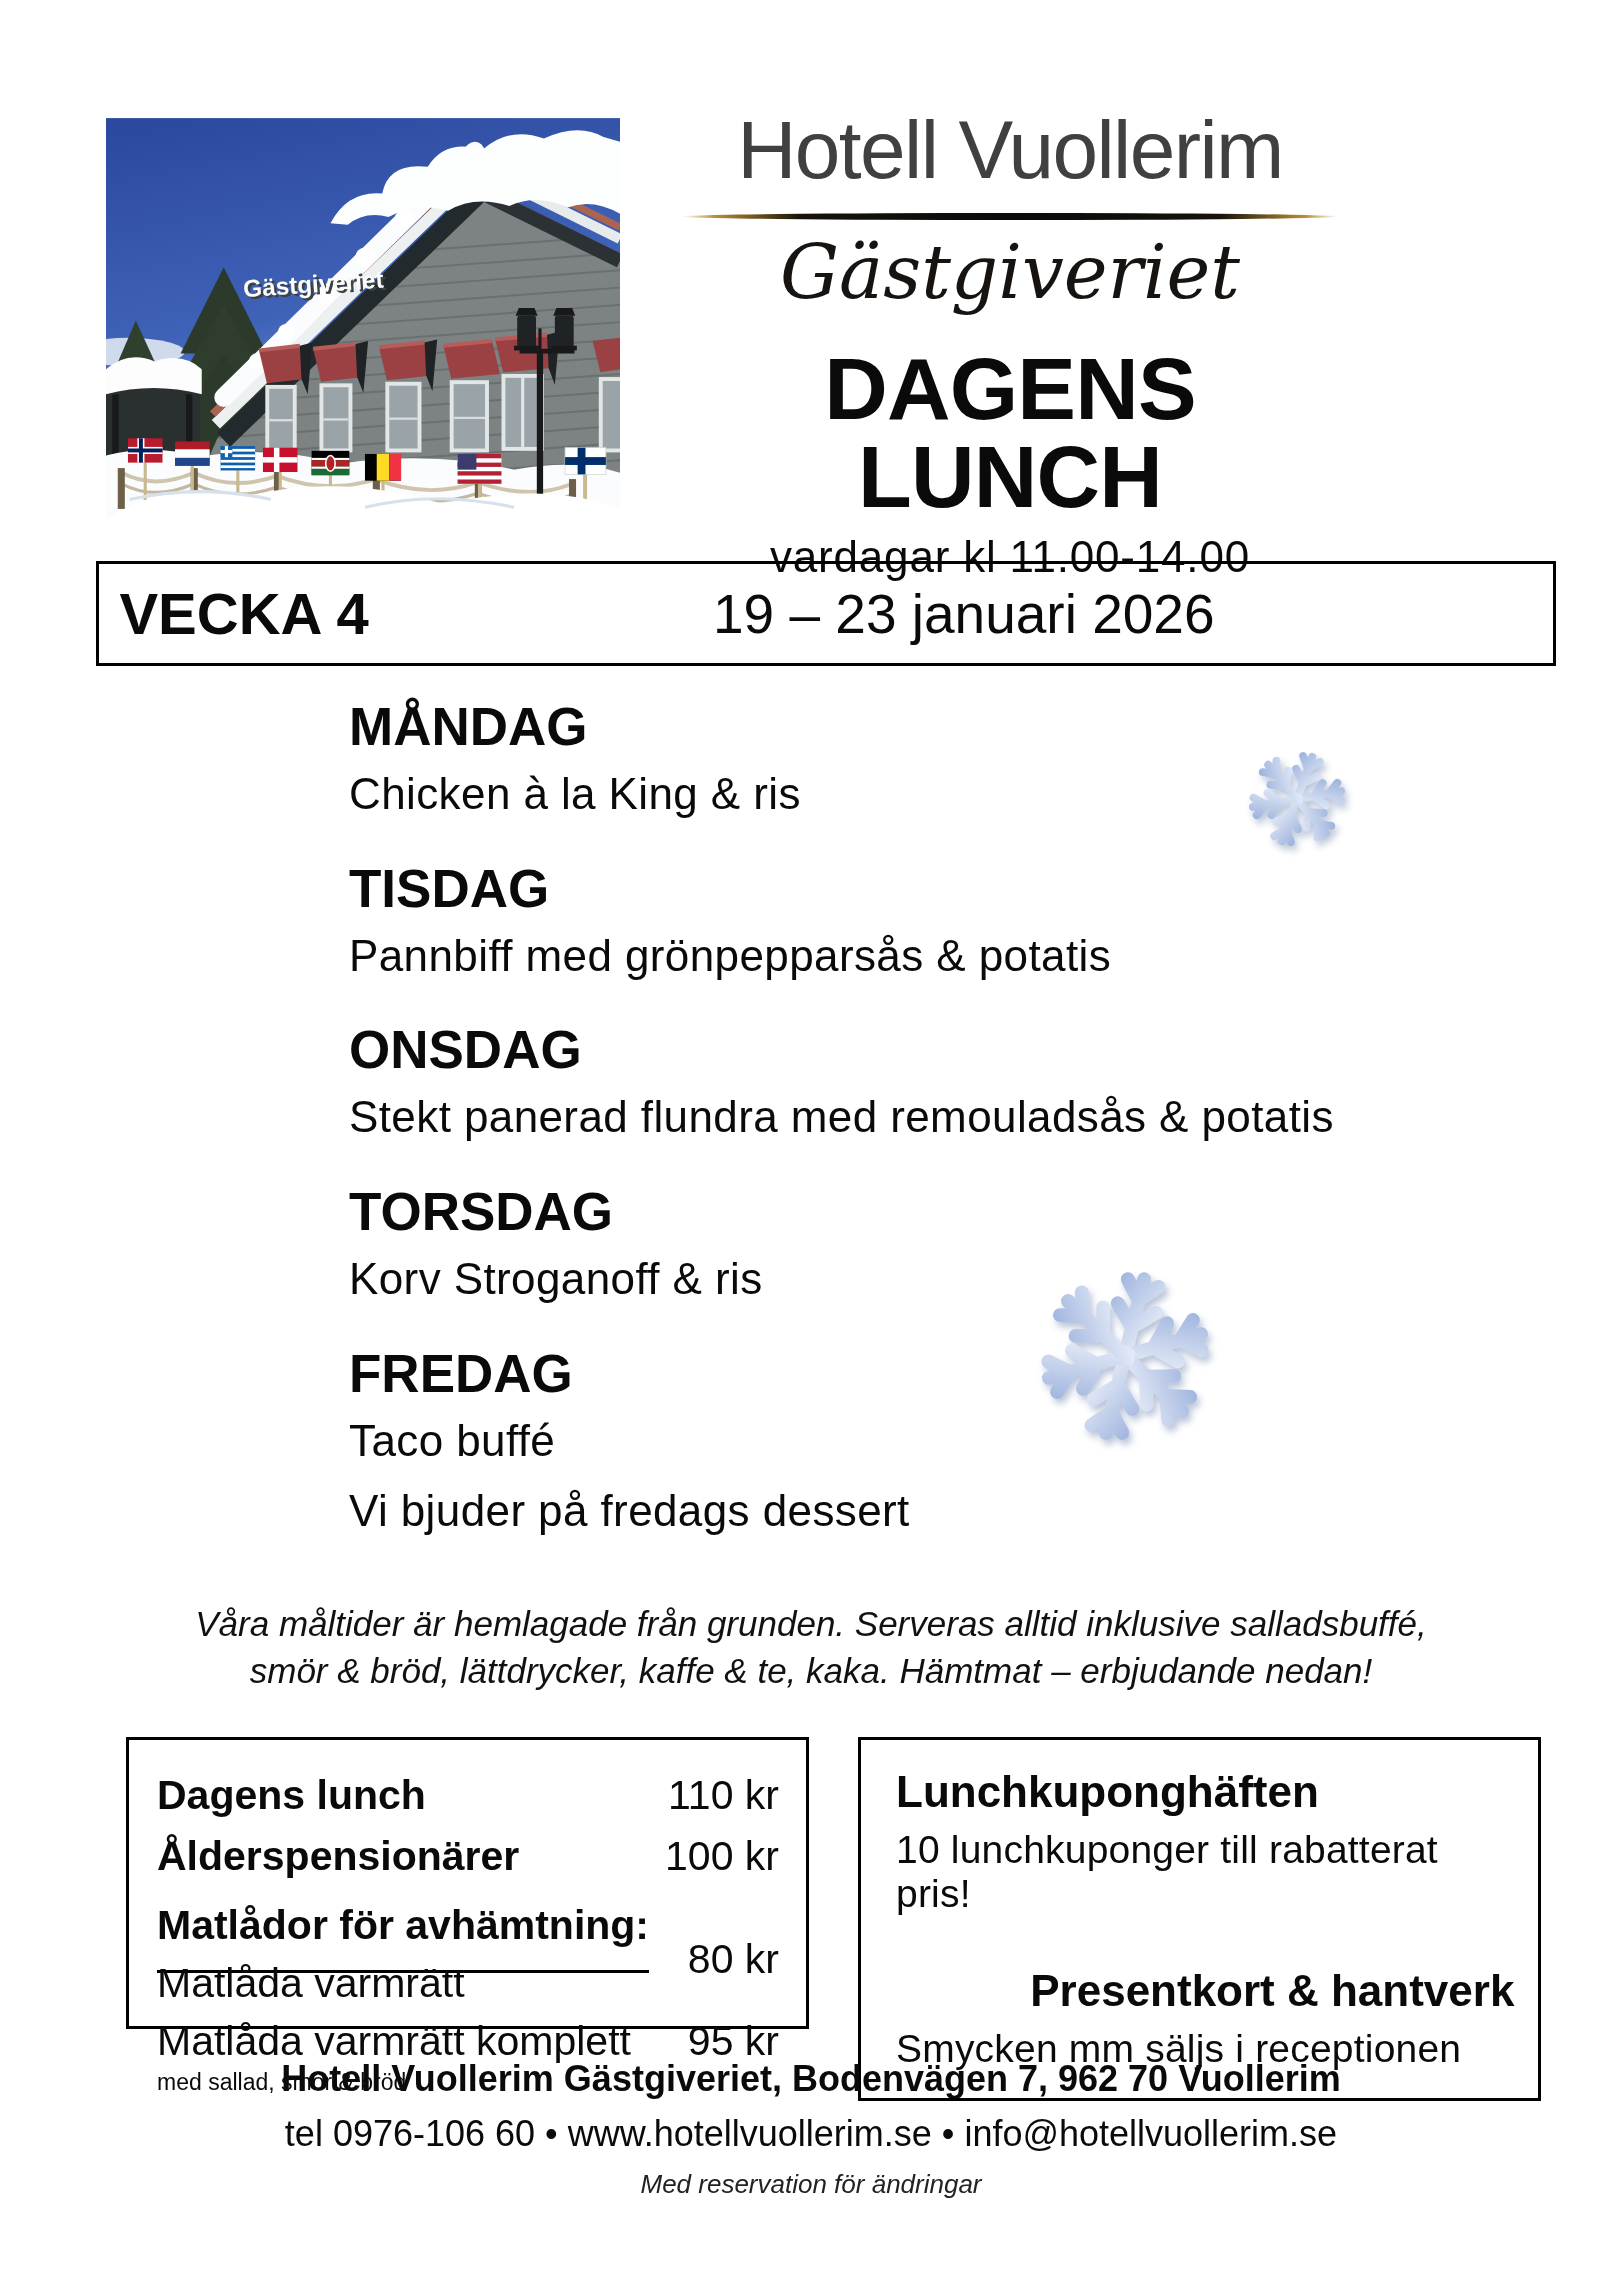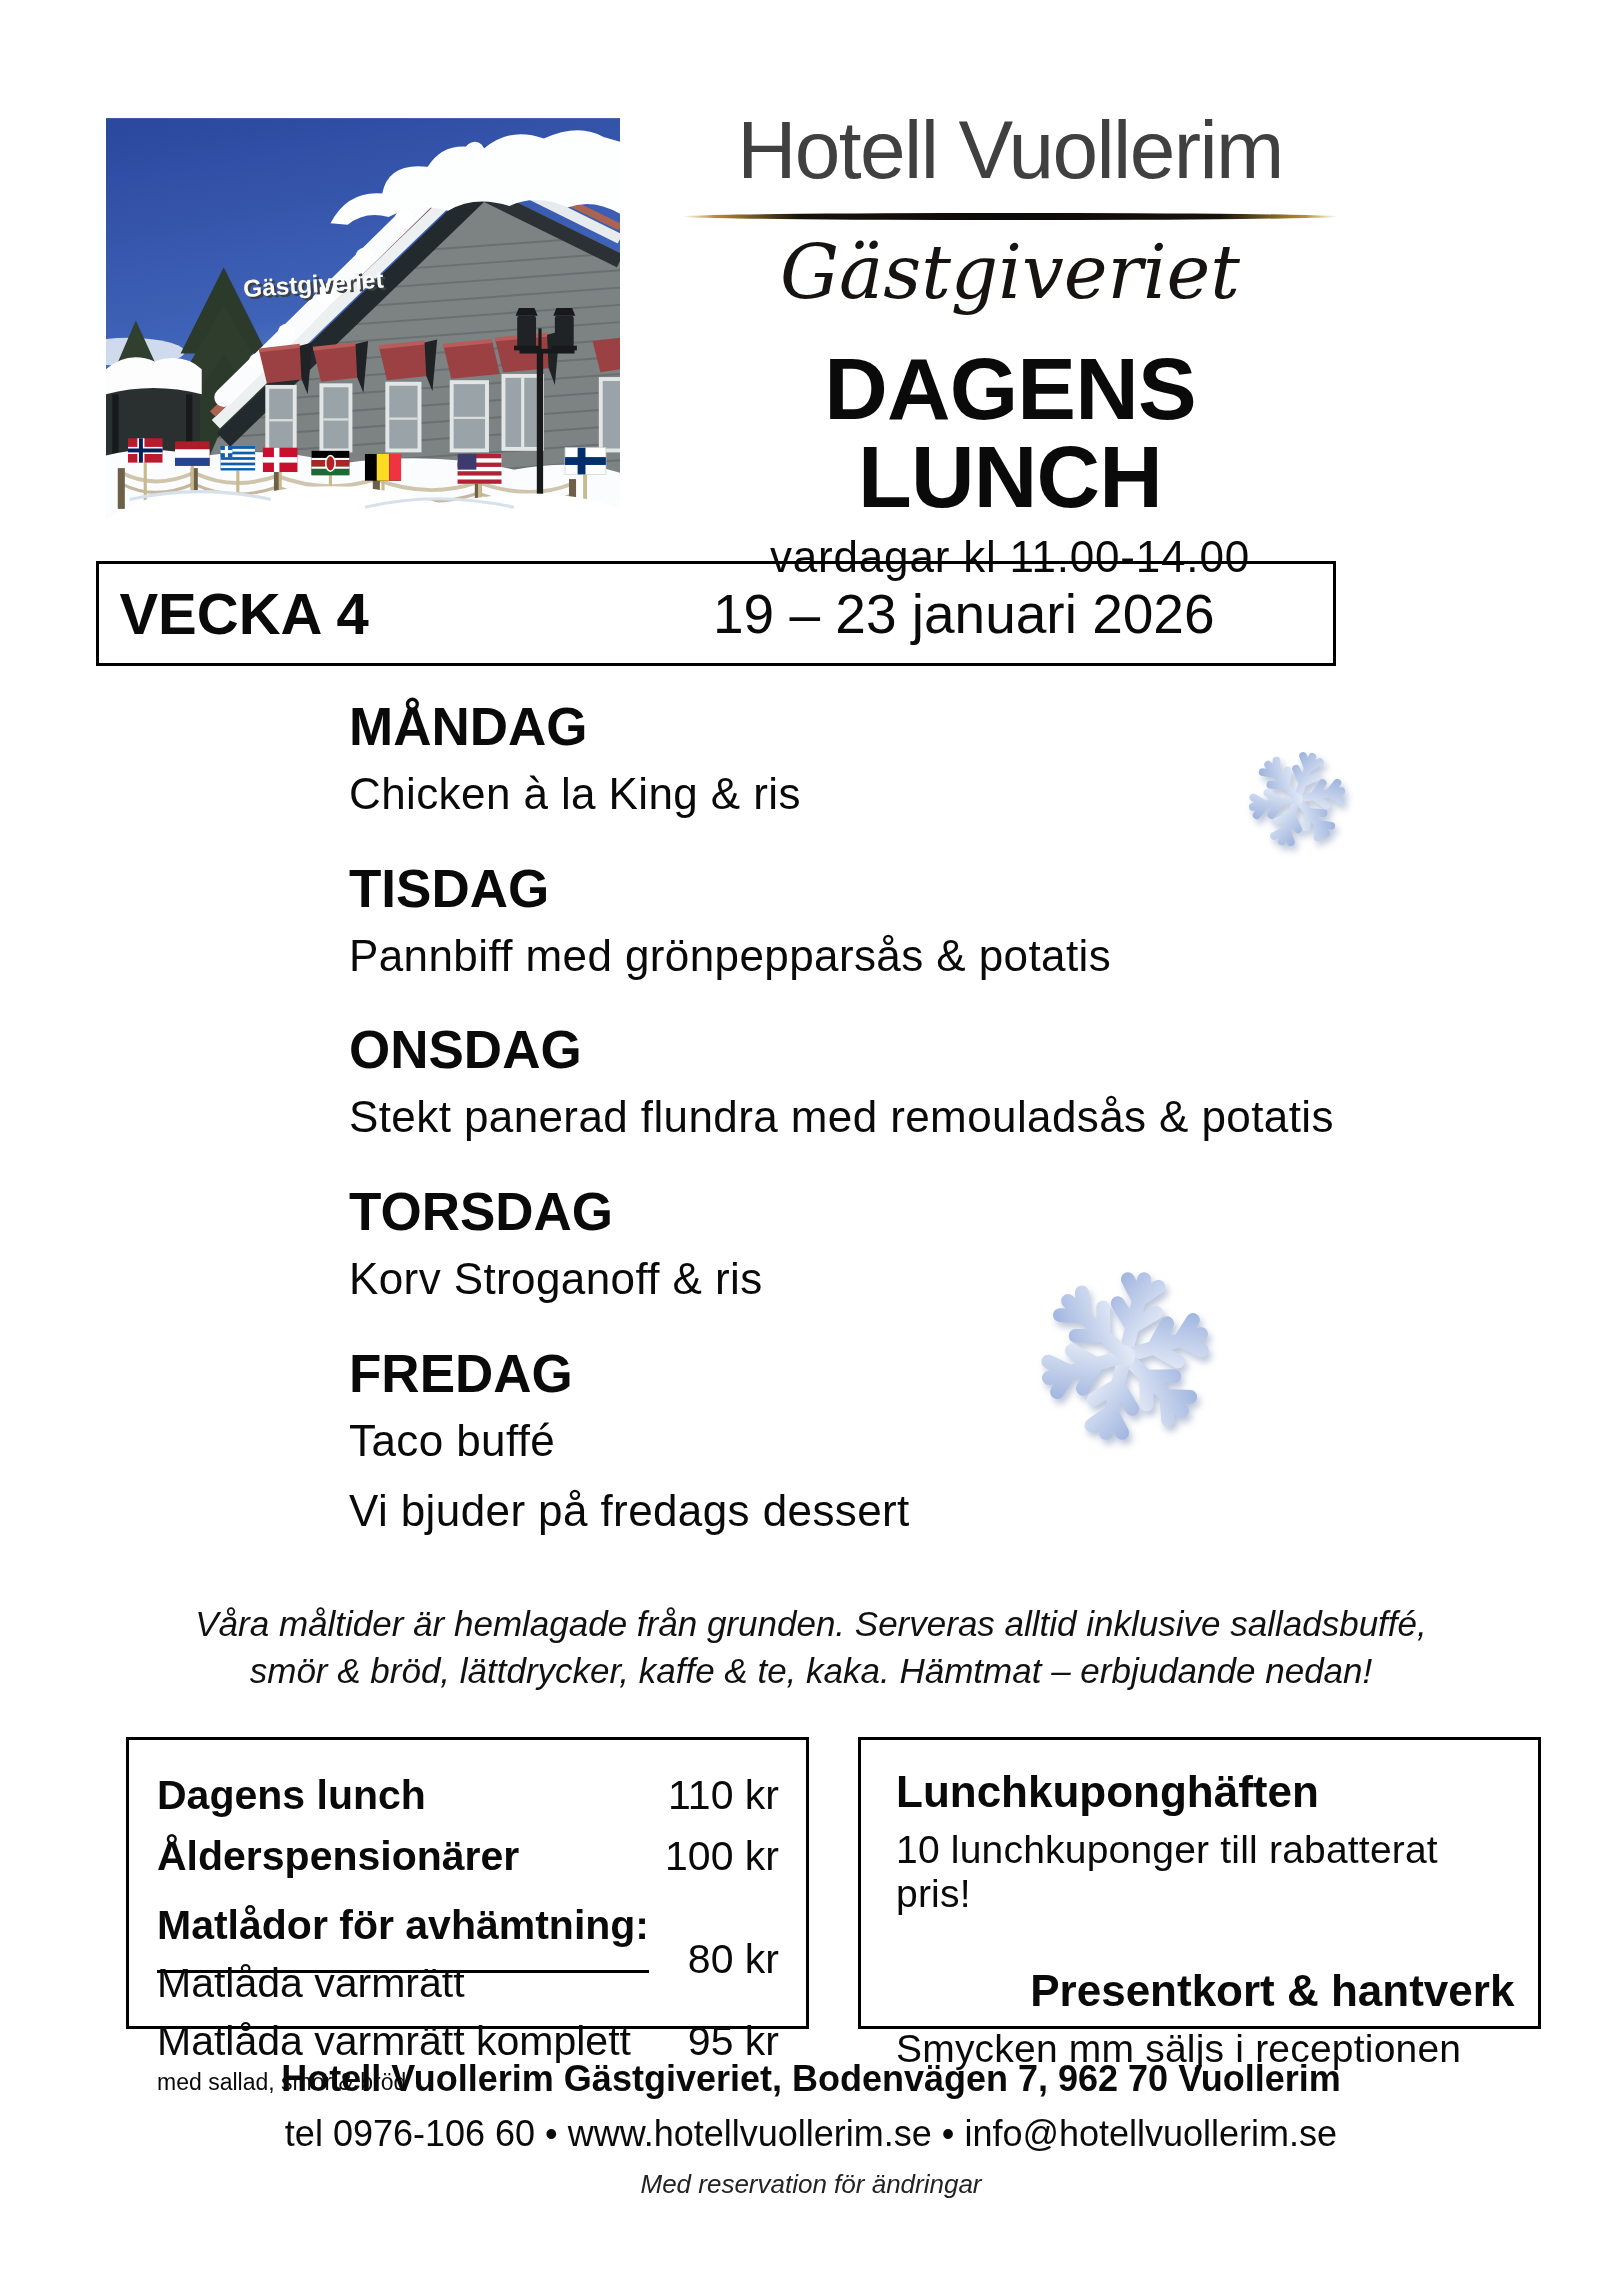--- a/index.html
+++ b/index.html
@@ -11,21 +11,21 @@
   .photo{left:106px;top:118px;width:514px;height:402px;}
   .brandcol{left:674px;top:107px;width:672px;text-align:center;}
   .hotel-name{font-size:82px;font-weight:400;letter-spacing:-1.6px;line-height:1.05;color:#404040;}
   .divider{height:7px;margin:20.4px 7.9px 9.4px 7.9px;border-radius:50%;
     background:linear-gradient(90deg,rgba(185,148,53,0) 0%,#b98f35 5%,#16120a 18%,#0a0a0a 50%,#16120a 82%,#b98f35 95%,rgba(185,148,53,0) 100%);}
   .brand-script{font-family:"DejaVu Serif",serif;font-style:italic;font-size:74px;line-height:1.15;color:#161310;}
   .dagens{font-size:88px;font-weight:700;letter-spacing:-0.8px;line-height:1;margin-top:30px;}
   .vardagar{font-size:44px;margin-top:11px;letter-spacing:0.8px;}
 
   
-  .weekbox{left:96px;top:561px;width:1240px;height:105px;border:3.9px solid #000;box-sizing:border-box;
+  .weekbox{left:96px;top:561px;width:1460px;height:105px;border:3.9px solid #000;box-sizing:border-box;
            display:flex;align-items:center;}
   .week-label{font-size:58px;font-weight:700;margin-left:20.4px;}
   .week-dates{position:absolute;left:614px;font-size:55px;font-weight:400;}
 
   
   .day{left:349px;width:1099px;}
   .day-name{font-size:53px;font-weight:700;line-height:1.06;}
   .day-dish{font-size:44px;margin-top:14px;letter-spacing:0.4px;}
   .d0{top:699px}.d1{top:861px}.d2{top:1022px}.d3{top:1184px}.d4{top:1346px}
   .extra-note{left:349px;top:1486px;font-size:44px;letter-spacing:0.4px;}
@@ -40,21 +40,21 @@
   .pricebox{left:126px;top:1737px;width:683px;height:292px;border:3.9px solid #000;box-sizing:border-box;
             padding:19px 27px 0 28px;}
   .prow{display:flex;justify-content:space-between;align-items:baseline;}
   .b{font-weight:700;}
   .t52{font-size:41px;}
   .mt16{margin-top:12.6px}.mt18{margin-top:14px}.mt28{margin-top:22px}.mt14{margin-top:11px}.mt6{margin-top:4.7px}
   .psec-text{border-bottom:3.9px solid #000;padding-bottom:22px;}
   .raise{transform:translateY(-23.6px);}
   .pfine{font-size:23px;}
 
-  .infobox{left:858px;top:1737px;width:683px;height:292px;border:3.9px solid #000;box-sizing:border-box;
+  .infobox{left:858px;top:1737px;width:683px;height:364px;border:3.9px solid #000;box-sizing:border-box;
            padding:27px 23.6px 0 35px;}
   .ihead{font-size:44px;font-weight:700;}
   .itext{font-size:39px;margin-top:11px;letter-spacing:0.2px;}
   .gap{margin-top:50px;text-align:right;}
 
   
   .f1{left:0;top:2058px;width:1622px;text-align:center;font-size:36px;font-weight:700;}
   .f2{left:0;top:2105px;width:1622px;text-align:center;font-size:36px;margin-top:8px;}
   .f3{left:0;top:2169px;width:1622px;text-align:center;font-size:26px;font-style:italic;color:#222;}
 </style>

